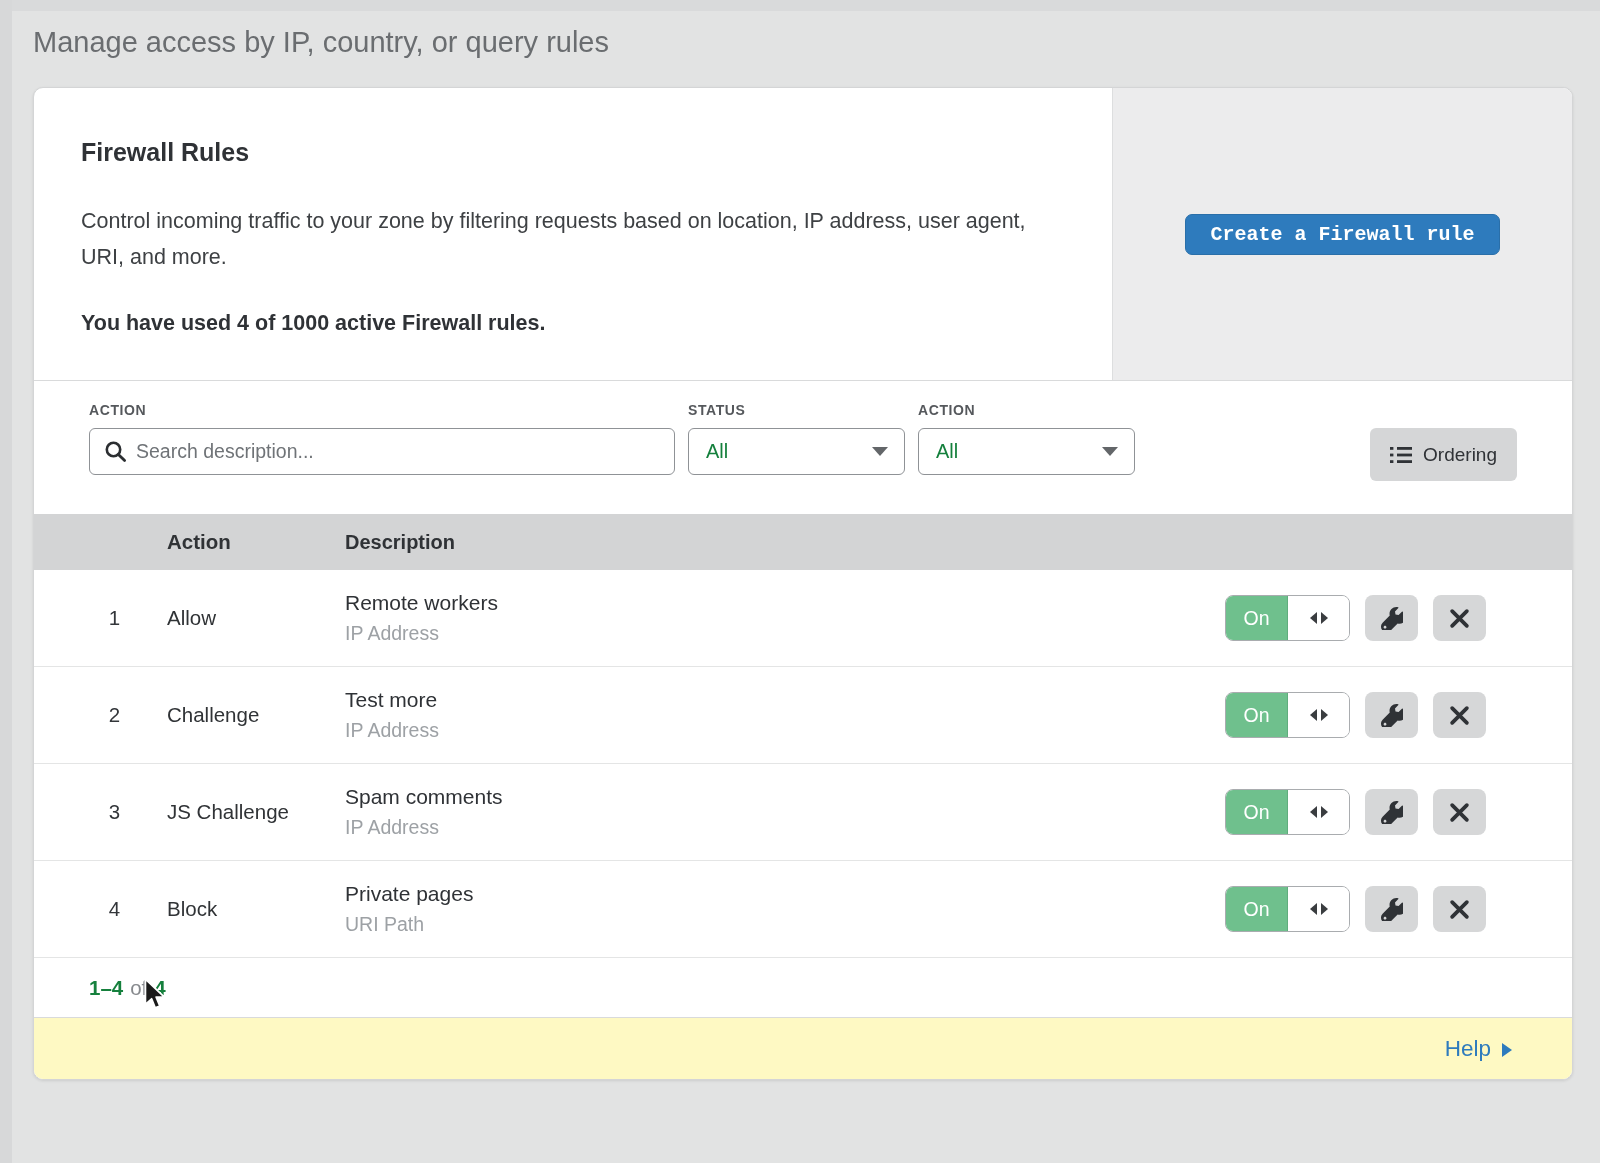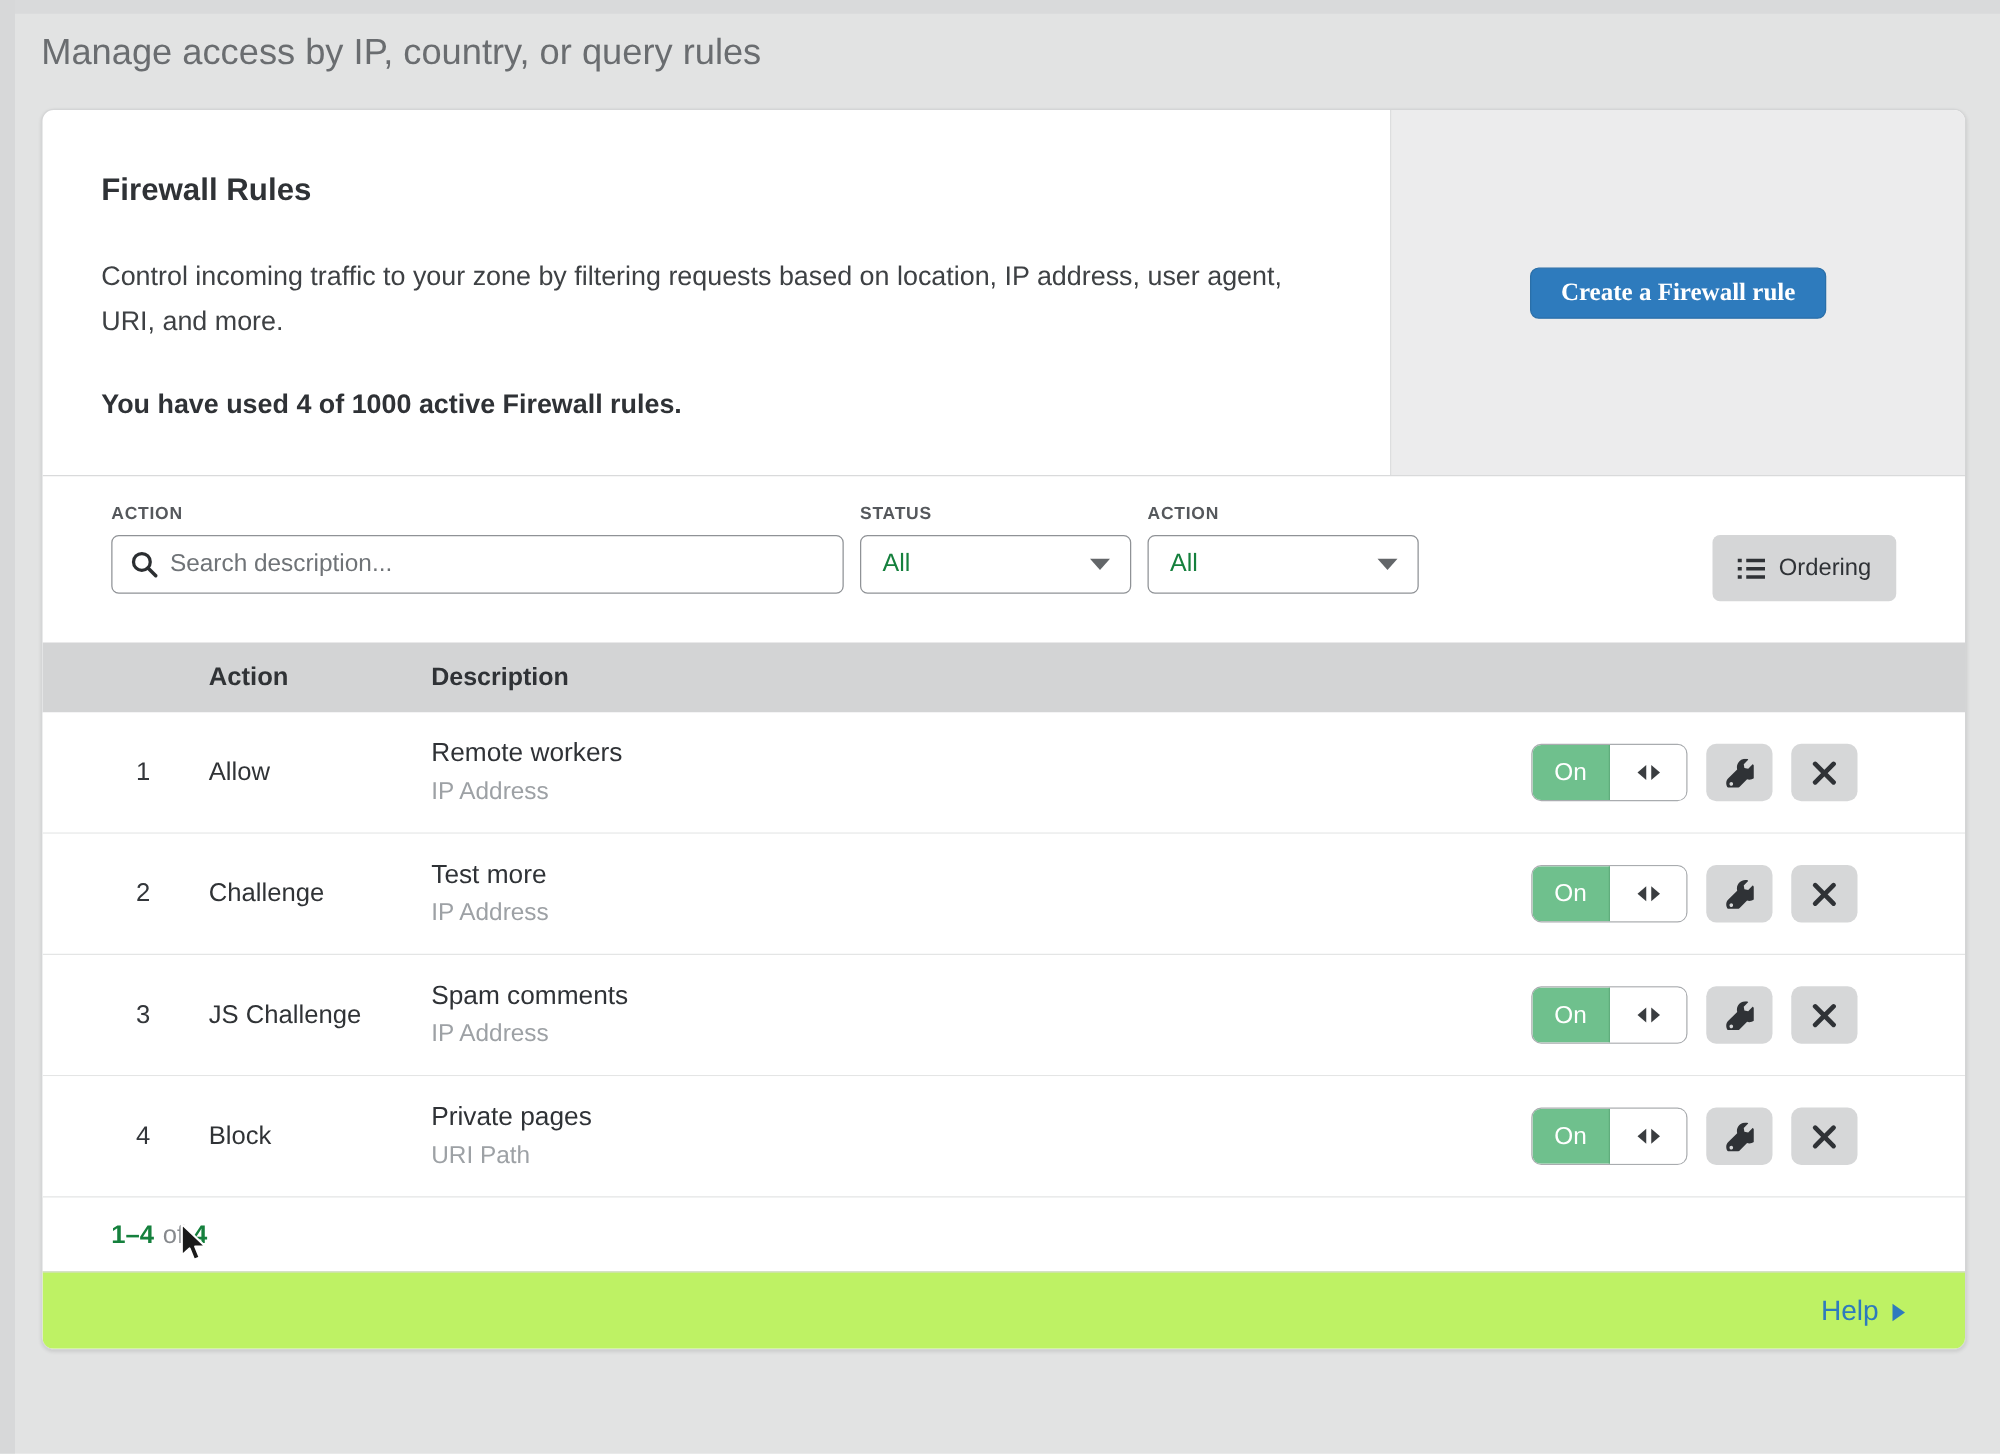--- a/index.html
+++ b/index.html
@@ -32,21 +32,21 @@
   .info { flex: 1 1 auto; padding: 50px 50px 0 47px; }
   .info-heading { font-size: 25px; font-weight: 700; color: #2f3236; margin-bottom: 36px; }
   .info-desc { font-size: 21.5px; color: #3e4144; line-height: 1.68; max-width: 950px; }
   .info-usage { font-size: 21.5px; font-weight: 700; color: #2f3236; margin-top: 36px; }
   .cta-panel {
     flex: 0 0 460px; background: #ececed; border-left: 1px solid #dddedf;
     display: flex; align-items: center; justify-content: center;
   }
   .btn-primary {
     background: #2e7bbd; border: 1px solid #2a6fa9; color: #fff;
-    font-family: Liberation Serif, serif; font-size: 20px; font-weight: 600;
+    font-family: Liberation Mono, monospace; font-size: 20px; font-weight: 600;
     padding: 0 24px; height: 41px; border-radius: 7px; cursor: pointer;
   }
 
   
   .filters { display: flex; gap: 13px; padding: 21px 55px 0 55px; height: 133px; }
   .filter-label {
     display: block; font-size: 14px; font-weight: 700; color: #55585c;
     letter-spacing: 0.6px; margin-bottom: 10px;
   }
   .search-filter { width: 586px; }
@@ -108,22 +108,22 @@
   .icon-btn {
     width: 53px; height: 46px; background: #d6d7d8; border: none; border-radius: 8px;
     display: flex; align-items: center; justify-content: center; cursor: pointer;
   }
 
   .pagination { height: 59px; display: flex; align-items: center; gap: 7px; padding-left: 55px; font-size: 20.5px; }
   .pag-strong { font-weight: 700; color: #15803d; }
   .pag-of { color: #86898d; }
 
   .card-footer {
-    height: 62px; border-top: 1px solid #d9dadb; background: #bef264;
-    display: flex; align-items: center; justify-content: flex-end; padding-right: 48px;
+    height: 62px; border-top: 1px solid #d9dadb; background: #fef9c3;
+    display: flex; align-items: center; justify-content: flex-end; padding-right: 60px;
   }
   .help-link {
     display: flex; align-items: center; gap: 11px; cursor: pointer;
     color: #2e7bbd; font-size: 22.5px; text-decoration: none;
   }
   .help-arrow {
     width: 0; height: 0; border-top: 7px solid transparent;
     border-bottom: 7px solid transparent; border-left: 10px solid #2e7bbd; margin-top: 2px;
   }
 

